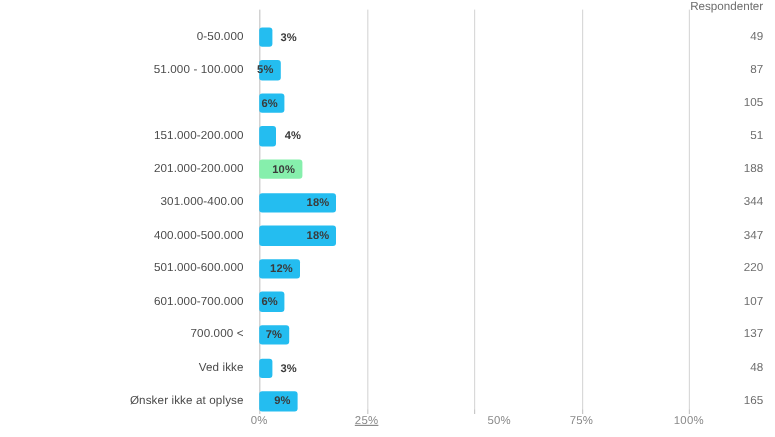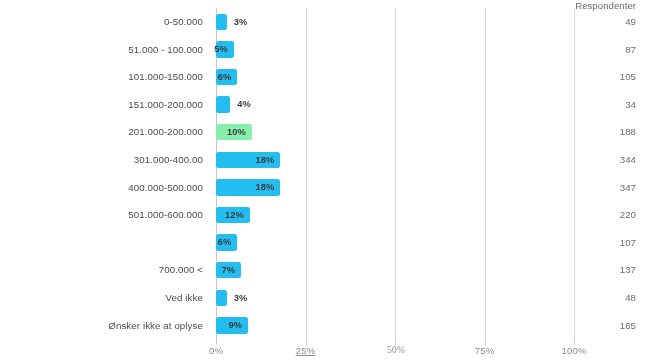--- a/index.html
+++ b/index.html
@@ -42,20 +42,21 @@
     transform: translateX(-50%);
     white-space: nowrap;
   }
 
   
   .row {
     position: absolute;
     left: 0;
     width: 646px;
     height: 27.6px;
+    margin-top: 9px;
   }
 
   .cat-label {
     position: absolute;
     left: 0;
     width: 203px;
     text-align: right;
     font-size: 9.7px;
     color: #4a4a4a;
     line-height: 27.6px;
@@ -132,21 +133,21 @@
       <div class="gridline" style="left: 305.5px; height: 333.2px;"></div>
       <div class="gridline" style="left: 395px; height: 333.2px;"></div>
       <div class="gridline" style="left: 484.5px; height: 333.2px;"></div>
       <div class="gridline" style="left: 574px; height: 333.2px;"></div>
     </div>
   <div id="ticks">
       <div class="tick-label" style="left: 216px; top: 345.2px;">0%</div>
       <div class="gridline" style="left: 216px; top: 341.2px; height: 4px; background: rgb(200, 200, 200);"></div>
       <div class="tick-label" style="left: 305.5px; top: 345.2px; text-decoration: underline;">25%</div>
       <div class="gridline" style="left: 305.5px; top: 341.2px; height: 4px; background: rgb(200, 200, 200);"></div>
-      <div class="tick-label" style="left: 396px; top: 345.2px; font-family: Liberation Serif, serif;">50%</div>
+      <div class="tick-label" style="left: 416px; top: 345.2px;">50%</div>
       <div class="gridline" style="left: 395px; top: 341.2px; height: 4px; background: rgb(200, 200, 200);"></div>
       <div class="tick-label" style="left: 484.5px; top: 345.2px;">75%</div>
       <div class="gridline" style="left: 484.5px; top: 341.2px; height: 4px; background: rgb(200, 200, 200);"></div>
       <div class="tick-label" style="left: 574px; top: 345.2px;">100%</div>
       <div class="gridline" style="left: 574px; top: 341.2px; height: 4px; background: rgb(200, 200, 200);"></div>
     </div>
   <div id="rows">
       <div class="row" style="top: 8px;">
         <div class="cat-label">0-50.000</div>
         <div class="bar-wrap">
@@ -159,36 +160,35 @@
       <div class="row" style="top: 35.6px;">
         <div class="cat-label">51.000 - 100.000</div>
         <div class="bar-wrap">
           <div class="bar" style="width: 17.9px; background: rgb(36, 189, 240);">
             <span class="bar-value inside">5%</span>
           </div>
         </div>
         <div class="resp-value">87</div>
       </div>
       <div class="row" style="top: 63.2px;">
-        <div class="cat-label">101.000-150.000</div>
         <div class="bar-wrap">
           <div class="bar" style="width: 21.48px; background: rgb(36, 189, 240);">
             <span class="bar-value inside">6%</span>
           </div>
         </div>
         <div class="resp-value">105</div>
       </div>
       <div class="row" style="top: 90.8px;">
         <div class="cat-label">151.000-200.000</div>
         <div class="bar-wrap">
           <div class="bar" style="width: 14.32px; background: rgb(36, 189, 240);">
             <span class="bar-value outside">4%</span>
           </div>
         </div>
-        <div class="resp-value">34</div>
+        <div class="resp-value">51</div>
       </div>
       <div class="row" style="top: 118.4px;">
         <div class="cat-label">201.000-200.000</div>
         <div class="bar-wrap">
           <div class="bar" style="width: 35.8px; background: #86efac;">
             <span class="bar-value inside">10%</span>
           </div>
         </div>
         <div class="resp-value">188</div>
       </div>
@@ -213,20 +213,21 @@
       <div class="row" style="top: 201.2px;">
         <div class="cat-label">501.000-600.000</div>
         <div class="bar-wrap">
           <div class="bar" style="width: 34px; background: rgb(36, 189, 240);">
             <span class="bar-value inside">12%</span>
           </div>
         </div>
         <div class="resp-value">220</div>
       </div>
       <div class="row" style="top: 228.8px;">
+        <div class="cat-label">601.000-700.000</div>
         <div class="bar-wrap">
           <div class="bar" style="width: 21.48px; background: rgb(36, 189, 240);">
             <span class="bar-value inside">6%</span>
           </div>
         </div>
         <div class="resp-value">107</div>
       </div>
       <div class="row" style="top: 256.4px;">
         <div class="cat-label">700.000 &lt;</div>
         <div class="bar-wrap">

